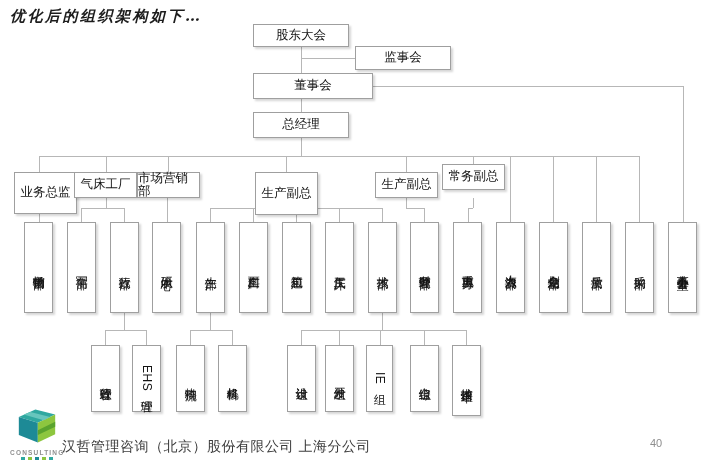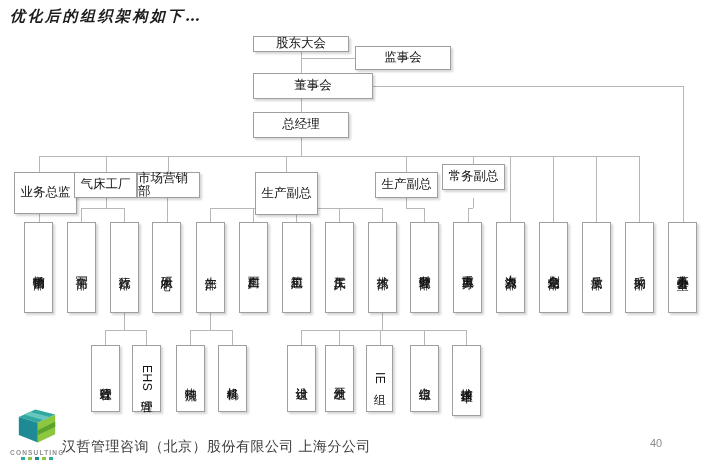--- a/index.html
+++ b/index.html
@@ -77,21 +77,21 @@
     <i class="vl" style="left:190px;top:330px;height:15px"></i>
     <i class="vl" style="left:232px;top:330px;height:15px"></i>
     <i class="vl" style="left:382px;top:313px;height:17px"></i>
     <i class="hl" style="left:301px;top:330px;width:165px"></i>
     <i class="vl" style="left:301px;top:330px;height:15px"></i>
     <i class="vl" style="left:339px;top:330px;height:15px"></i>
     <i class="vl" style="left:380px;top:330px;height:15px"></i>
     <i class="vl" style="left:424px;top:330px;height:15px"></i>
     <i class="vl" style="left:466px;top:330px;height:15px"></i>
 
-    <div class="box" style="left:253px;top:36px;width:96px;height:16px">股东大会</div>
+    <div class="box" style="left:253px;top:24px;width:96px;height:23px">股东大会</div>
     <div class="box" style="left:355px;top:46px;width:96px;height:24px">监事会</div>
     <div class="box" style="left:253px;top:73px;width:120px;height:26px">董事会</div>
     <div class="box" style="left:253px;top:112px;width:96px;height:26px">总经理</div>
 
     <div class="box" style="left:14px;top:172px;width:63px;height:42px">业务总监</div>
     <div class="box" style="left:74px;top:172px;width:63px;height:26px">气床工厂</div>
     <div class="box" style="left:137px;top:172px;width:63px;height:26px">市场营销部</div>
     <div class="box" style="left:255px;top:172px;width:63px;height:43px">生产副总</div>
     <div class="box" style="left:375px;top:172px;width:63px;height:26px">生产副总</div>
     <div class="box" style="left:442px;top:164px;width:63px;height:26px">常务副总</div>

